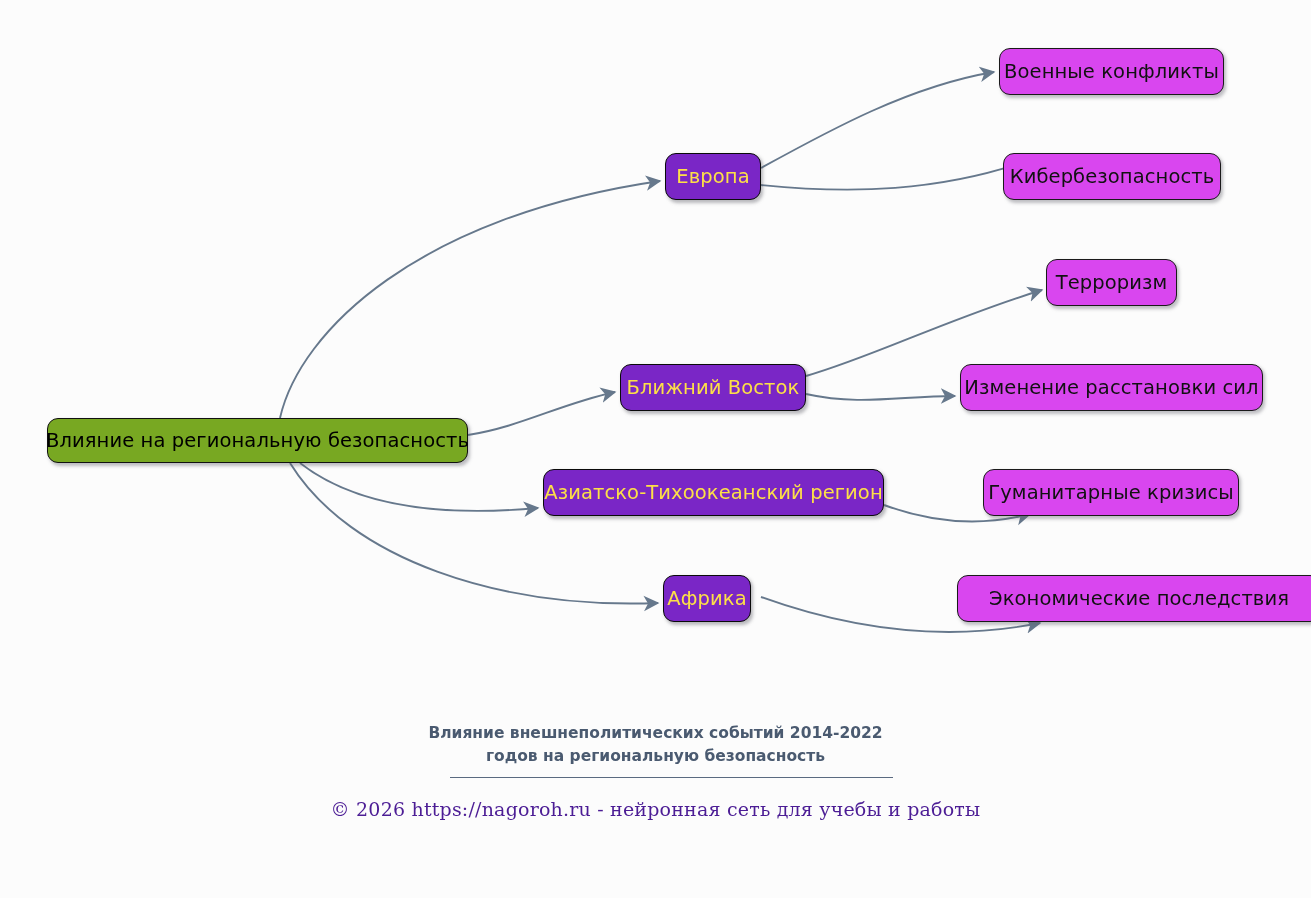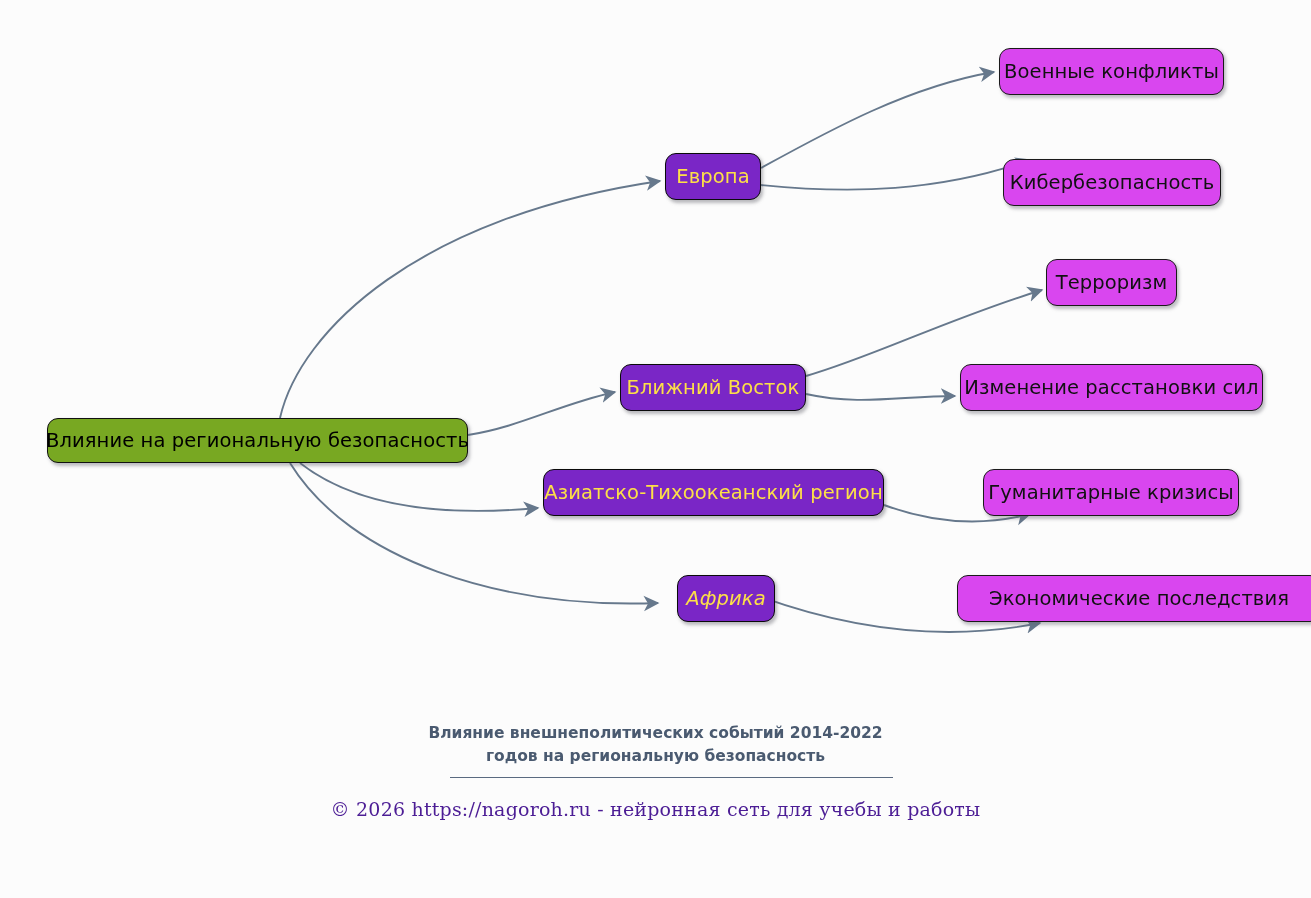--- a/index.html
+++ b/index.html
@@ -135,29 +135,29 @@
   </div>
 
   <div class="node node-branch" style="left:620px; top:364px; width:186px; height:47px;text-align:center;">
     <span>Ближний Восток</span>
   </div>
 
   <div class="node node-branch" style="left:543px; top:469px; width:341px; height:47px;">
     <span>Азиатско-Тихоокеанский регион</span>
   </div>
 
-  <div class="node node-branch" style="left:677px; top:575px; width:98px; height:47px;font-style:italic;">
+  <div class="node node-branch" style="left:663px; top:575px; width:88px; height:47px;">
     <span>Африка</span>
   </div>
 
   <div class="node node-leaf" style="left:999px; top:48px; width:225px; height:47px;">
     <span>Военные конфликты</span>
   </div>
 
-  <div class="node node-leaf" style="left:1003px; top:159px; width:218px; height:47px;">
+  <div class="node node-leaf" style="left:1003px; top:153px; width:218px; height:47px;">
     <span>Кибербезопасность</span>
   </div>
 
   <div class="node node-leaf" style="left:1046px; top:259px; width:131px; height:47px;">
     <span>Терроризм</span>
   </div>
 
   <div class="node node-leaf" style="left:960px; top:364px; width:303px; height:47px;">
     <span>Изменение расстановки сил</span>
   </div>

